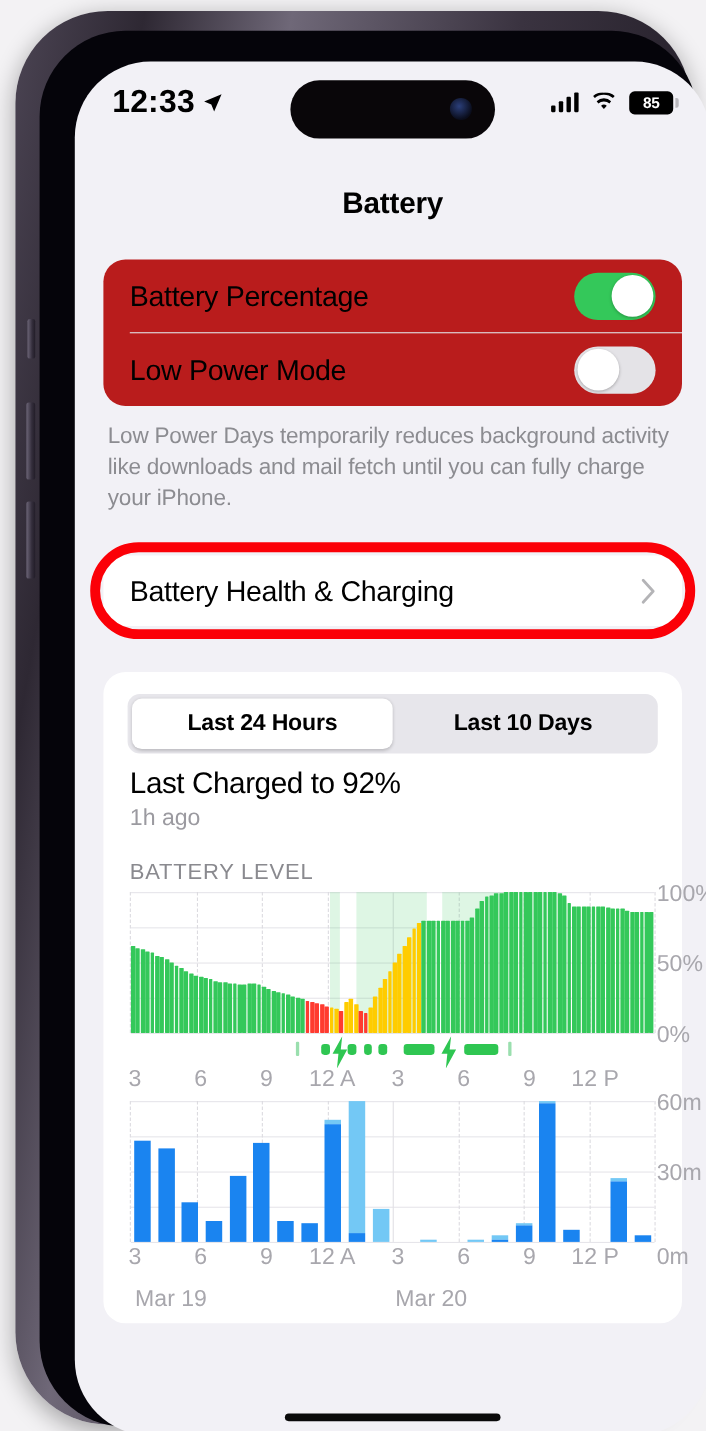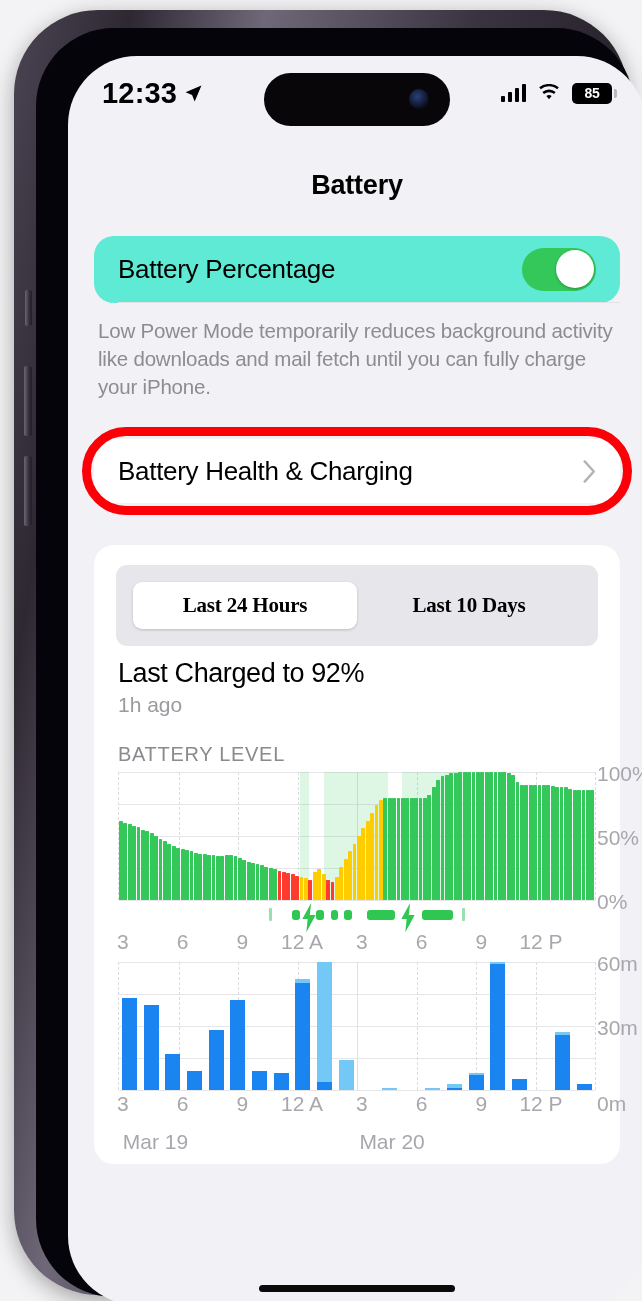--- a/index.html
+++ b/index.html
@@ -66,21 +66,21 @@
   
   .navbar { position: absolute; top: 108px; left: 0; width: 578px; height: 56px; }
   .nav-back { position: absolute; left: 26px; top: 4px; display: flex; align-items: center; gap: 6px;
               color: #0a7cff; font-size: 28px; letter-spacing: -.4px; }
   .chev-left { width: 14px; height: 24px; }
   .nav-title { position: absolute; left: 0; width: 578px; text-align: center; top: 6px;
                font-size: 27px; font-weight: bold; color: #000; letter-spacing: -.2px; }
 
   
   .content { position: absolute; top: 180px; left: 0; width: 578px; height: 1069px; }
-  .card { background: #5eead4; border-radius: 20px; margin: 0 26px; }
+  .card { background: #b91c1c; border-radius: 20px; margin: 0 26px; }
 
   .row { display: flex; align-items: center; justify-content: space-between;
          height: 66px; padding: 0 24px; }
   .row-label { font-size: 26px; color: #000; letter-spacing: -.3px; }
   .divider { height: 1px; background: #e2e1e5; margin-left: 24px; }
 
   .toggle { width: 74px; height: 43px; border-radius: 22px; position: relative; flex: none; }
   .toggle.on  { background: #34c85a; }
   .toggle.off { background: #e4e3e7; }
   .toggle .knob { position: absolute; top: 2.5px; width: 38px; height: 38px; border-radius: 50%;
@@ -95,21 +95,21 @@
   .health-wrap { position: relative; margin-top: 38px; }
   .health-ring { position: absolute; left: 14px; top: -12px; width: 550px; height: 88px;
                  border: 9px solid #fb0007; border-radius: 48px; box-sizing: border-box; }
   .health-card { margin: 0 26px; background: #fff; border-radius: 20px; height: 64px;
                  display: flex; align-items: center; justify-content: space-between; padding: 0 24px; }
   .chev-right { width: 13px; height: 23px; opacity: .38; }
 
   
   .usage-card { margin: 42px 26px 0 26px; background: #fff; border-radius: 20px;
                 padding: 20px 0 0 0; }
-  .seg { display: flex; background: #e7e6eb; border-radius: 11px; margin: 0 22px; padding: 17px; font-family: Liberation Serif, serif; }
+  .seg { display: flex; background: #e7e6eb; border-radius: 11px; margin: 0 22px; padding: 4px; }
   .seg-item { flex: 1; text-align: center; font-size: 21px; font-weight: bold; color: #000;
               padding: 11px 0; border-radius: 9px; letter-spacing: -.2px; }
   .seg-item.active { background: #fff; box-shadow: 0 1px 3px rgba(0,0,0,.18); }
 
   .charged-title { font-size: 27px; color: #000; margin: 12px 0 0 24px; letter-spacing: -.4px; }
   .charged-sub { font-size: 21px; color: #9b9aa0; margin: 4px 0 0 24px; }
 
   .chart-head { font-size: 20px; color: #8a8a8f; letter-spacing: .7px;
                 margin: 26px 0 6px 24px; }
 
@@ -192,23 +192,29 @@
         <div class="content">
 
           <div class="card">
             <div class="row">
               <span class="row-label">Battery Percentage</span>
               <span class="toggle on">
                   <span class="knob"></span>
                 </span>
             </div>
             <div class="divider"></div>
+            <div class="row">
+              <span class="row-label">Low Power Mode</span>
+              <span class="toggle off">
+                  <span class="knob"></span>
+                </span>
+            </div>
           </div>
 
-          <div class="footnote">Low Power Mode temporarily reduces background activity like downloads and mail fetch until you can fully charge your iPhone.</div>
+          <div class="footnote">Low Power Days temporarily reduces background activity like downloads and mail fetch until you can fully charge your iPhone.</div>
 
           <div class="health-wrap">
             <div class="health-card">
               <span class="row-label">Battery Health &amp; Charging</span>
               <svg class="chev-right" viewBox="0 0 12 22">
                 <path d="M1.4 1.4L10.1 11l-8.7 9.6" stroke="#3c3c43" stroke-width="2.4" fill="none" stroke-linecap="round" stroke-linejoin="round"></path>
               </svg>
             </div>
             <div class="health-ring"></div>
           </div>

